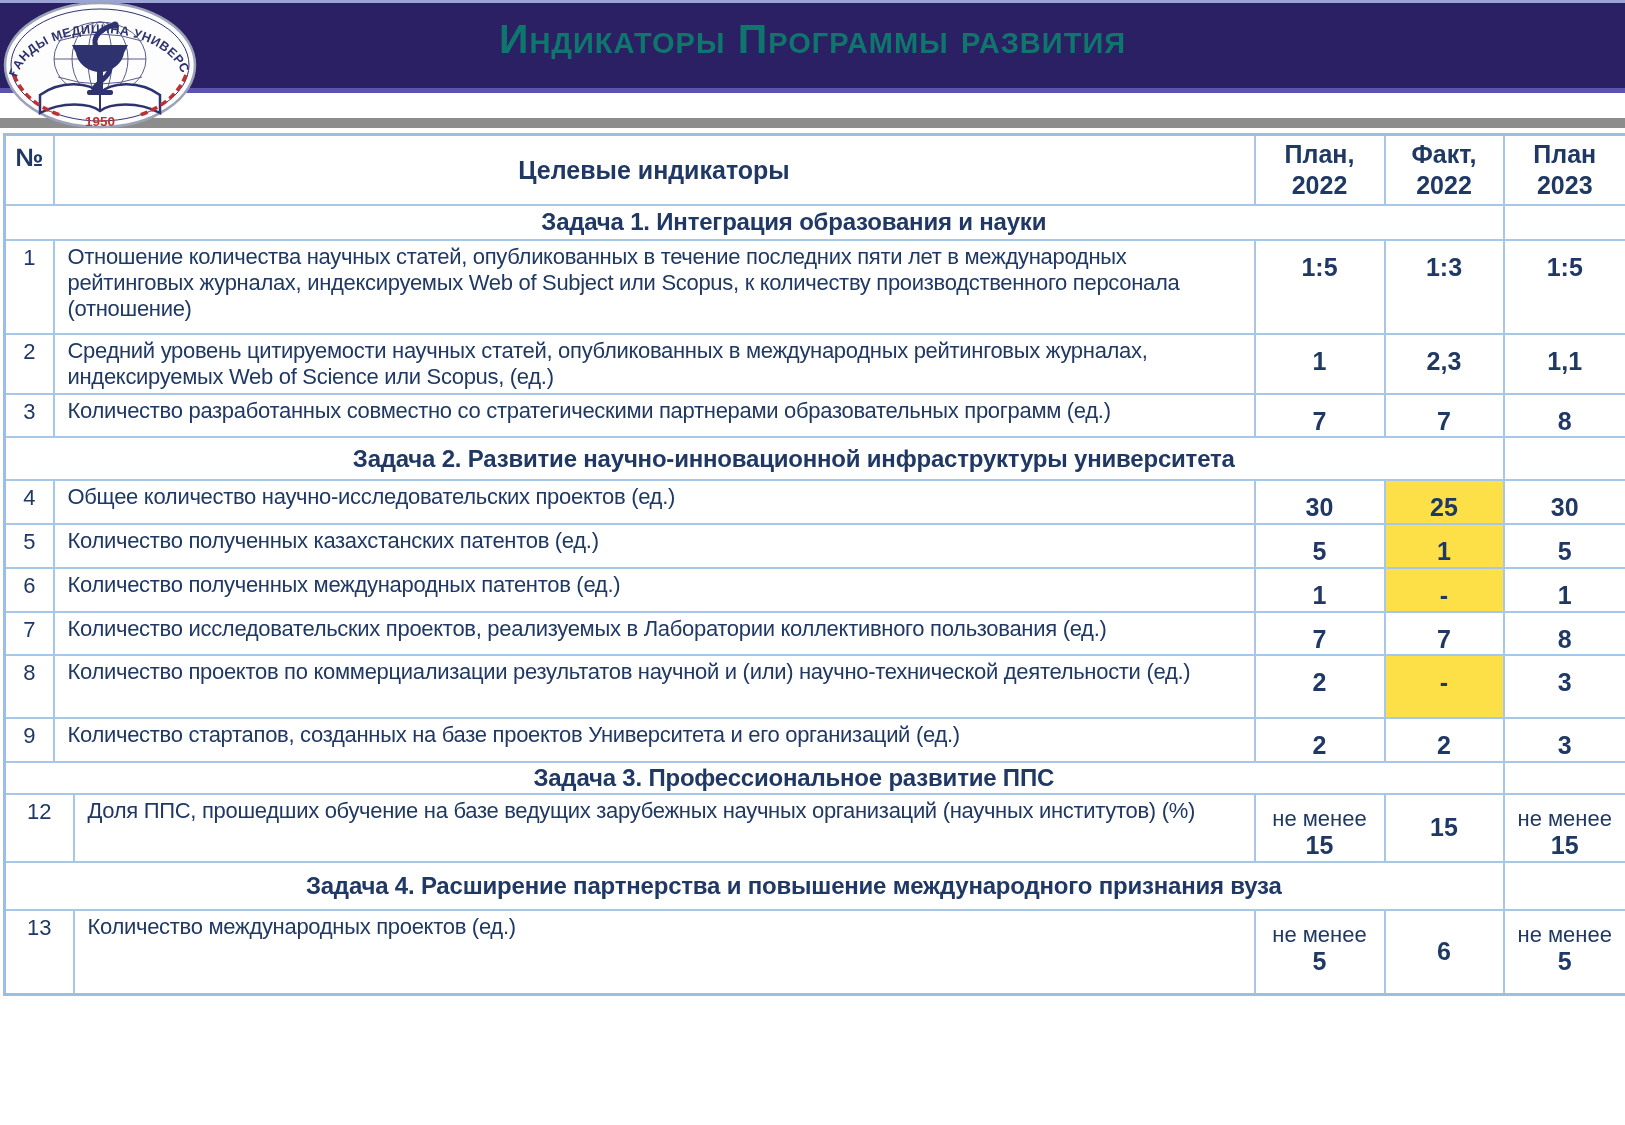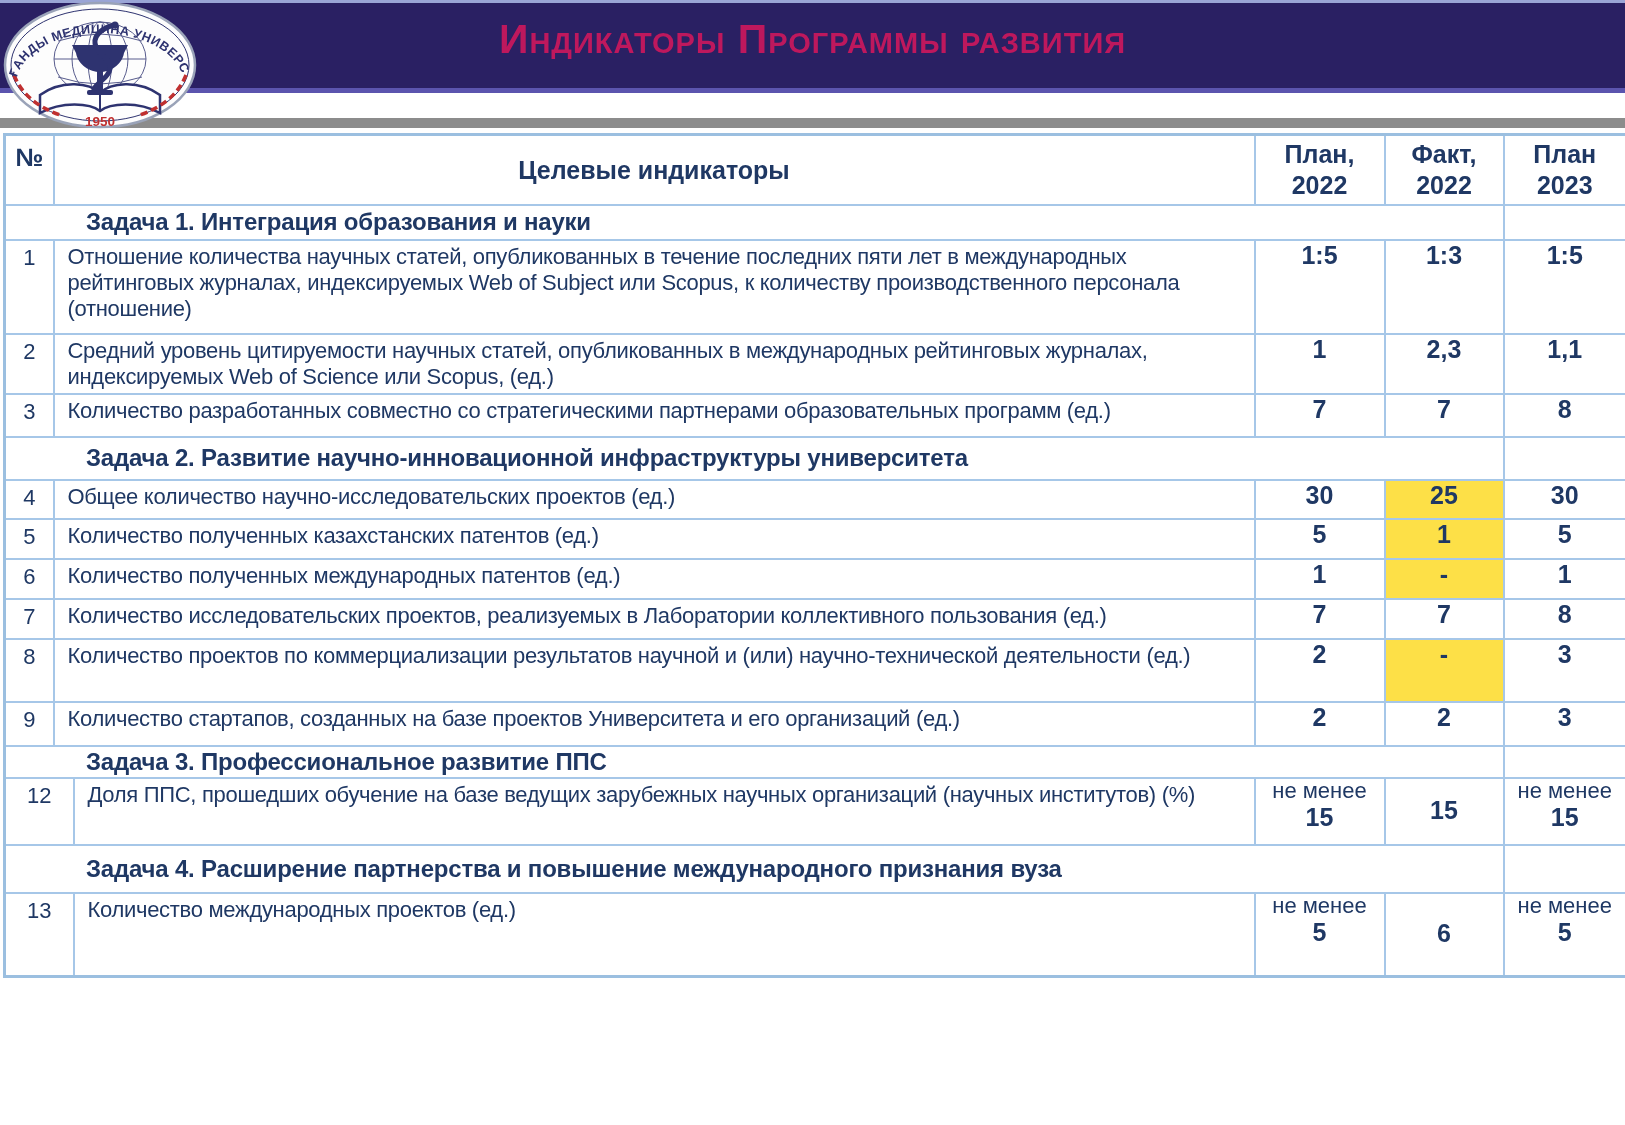--- a/index.html
+++ b/index.html
@@ -6,48 +6,48 @@
   body{
     width:1625px;height:1125px;position:relative;overflow:hidden;
     background:#ffffff;font-family:"Liberation Sans",sans-serif;
   }
   .top-line{position:absolute;left:0;top:0;width:1625px;height:3px;background:#9aa5d6;}
   .header-bar{position:absolute;left:0;top:0;width:1625px;height:88px;background:#2a2063;}
   .header-accent{position:absolute;left:0;top:88px;width:1625px;height:5px;background:#5b54ae;}
   .gray-strip{position:absolute;left:0;top:118px;width:1625px;height:10px;background:#8c8c8c;}
   .page-title{
     position:absolute;left:0;top:16px;width:1625px;text-align:center;
-    color:#be185d;font-size:41px;font-weight:bold;font-variant:small-caps;
+    color:#0f766e;font-size:41px;font-weight:bold;font-variant:small-caps;
     letter-spacing:1px;
   }
   .logo-wrap{position:absolute;left:2px;top:1px;width:197px;height:131px;}
 
   table.ind{
     position:absolute;left:3px;top:133px;width:1622px;
     border-collapse:collapse;table-layout:fixed;
     border:3px solid #9bbfe0;
   }
   table.ind td{
     border:2px solid #a6c7e8;color:#1f3864;overflow:hidden;
   }
   td.num{text-align:center;font-size:22px;vertical-align:top;padding-top:4px;}
   td.txt{
     font-size:22px;line-height:1.2;letter-spacing:-0.3px;
     padding:3px 10px 2px 13px;vertical-align:top;
   }
   td.val{
     text-align:center;font-weight:bold;font-size:25px;
-    vertical-align:top;padding-top:0;line-height:1.15;
+    vertical-align:top;padding-top:12px;line-height:1.15;
   }
   td.val .q{font-weight:normal;font-size:22px;line-height:1.1;}
   td.val .q:empty{display:none;}
   td.vc{vertical-align:middle;padding-top:0;}
   td.sec{
     font-weight:bold;font-size:24px;padding-left:80px;
-    vertical-align:middle;letter-spacing:-0.2px;
+    vertical-align:middle;letter-spacing:-0.2px;text-align:center;
   }
   tr.hdr td{
     font-weight:bold;font-size:25px;text-align:center;
     vertical-align:middle;line-height:1.22;
   }
   tr.hdr td.numh{vertical-align:top;padding-top:6px;}
   td.hl{background:#fde047;}
 </style>
 </head>
 <body>

